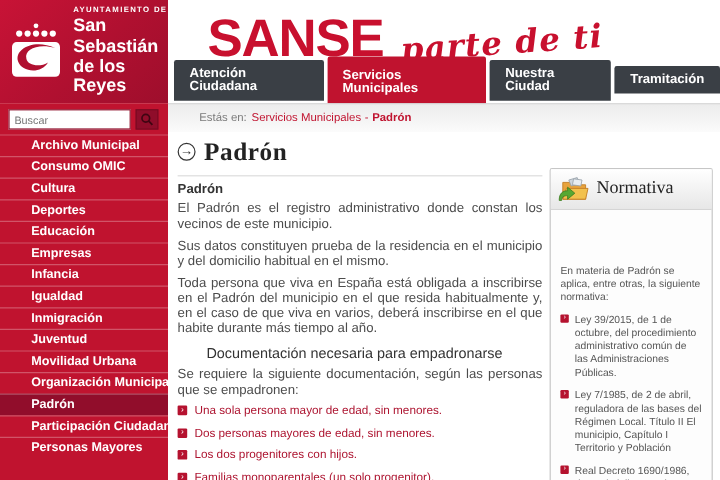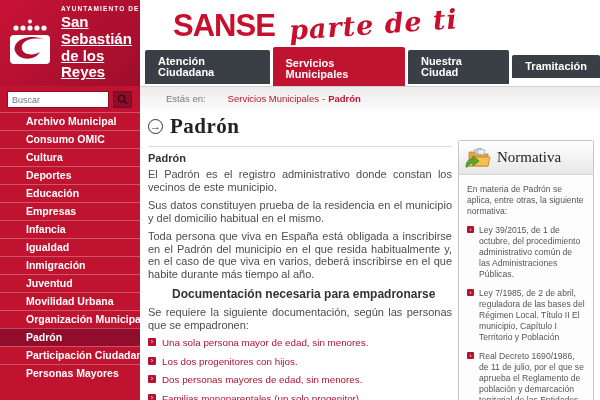--- a/index.html
+++ b/index.html
@@ -13,25 +13,25 @@
   
   .header { position:absolute; left:0; top:0; width:600px; height:86px; background:#fff; }
 
   .logo-box {
     position:absolute; left:0; top:0; width:140px; height:86px;
     background:linear-gradient(135deg,#c81336 0%, #b01030 55%, #9e0e2c 100%);
     display:flex; align-items:center; padding-left:10px; color:#fff;
   }
   .logo-mark { width:44px; flex:0 0 44px; margin-right:7px; }
   .logo-text .org-small { font-size:6.5px; letter-spacing:1.1px; font-weight:bold; margin-bottom:2px; }
-  .logo-text .org-big { font-size:15px; font-weight:bold; line-height:1.12;text-decoration:underline; }
+  .logo-text .org-big { font-size:15px; font-weight:bold; line-height:1.12; }
 
   .sanse-wrap { position:absolute; left:173px; top:8px; white-space:nowrap; }
   .sanse-word {
-    display:inline-block; color:#c8102e; font-weight:bold; font-size:31px;
+    display:inline-block; color:#c8102e; font-weight:bold; font-size:44px;
     letter-spacing:-1px; font-family:"Liberation Sans", sans-serif;
   }
   .sanse-tag {
     display:inline-block; color:#c8102e; font-size:27px; font-weight:bold;
     font-style:italic; font-family:"DejaVu Serif", serif;
     transform:rotate(-4deg) translateY(-2px); margin-left:10px; letter-spacing:1px;
   }
 
   
   .tabs { position:absolute; left:145px; bottom:0; display:flex; gap:3px; align-items:center; }
@@ -42,21 +42,21 @@
   .tab.active { background:#c0132f; padding-top:11px; }
 
   
   .crumb-bar {
     position:absolute; left:140px; top:86px; width:460px; height:24px;
     background:linear-gradient(#ececec,#fbfbfb);
     border-top:1px solid #d2d2d2;
     display:flex; align-items:center; padding-left:10px;
     font-size:9.5px;
   }
-  .crumb-prefix { color:#7a7a7a; margin-right:22px;padding-left:16px; }
+  .crumb-prefix { color:#7a7a7a; margin-right:4px;padding-left:16px; }
   .crumb-link { color:#c0132f; text-decoration:none; cursor:pointer; }
   .crumb-sep { color:#c0132f; margin:0 3px; }
   .crumb-current { color:#c0132f; font-weight:bold; }
 
   
   .sidebar { position:absolute; left:0; top:86px; width:140px; height:314px; background:#c0132f; }
   .search-row { display:flex; align-items:flex-start; gap:4px; padding:5px 7px 4px 7px; }
   .search-input {
     width:102px; height:17px; border:1px solid #8e0d28; font-size:9px;
     padding:0 4px; color:#444; background:#fff; outline:none;
@@ -82,21 +82,21 @@
     border-bottom:1px solid #dcdcdc; padding:6px 0 7px 0; margin-bottom:5px;
   }
   .title-icon {
     width:15px; height:15px; border:1.5px solid #333; border-radius:50%;
     color:#333; font-size:11px; line-height:12px; text-align:center; font-weight:bold;
   }
   .page-title { font-family:"Liberation Serif", serif; font-size:21px; color:#222; letter-spacing:0.5px; }
 
   .section-title { font-size:11px; font-weight:bold; color:#333; margin:5px 0 4px 0; }
   .content p { font-size:11px; color:#4c4c4c; line-height:12.5px; text-align:justify; margin-bottom:6px; }
-  .doc-heading { font-size:12px; font-weight:bold; color:#333; margin:7px 0 5px 0;padding-left:24px; }
+  .doc-heading { font-size:12px; font-weight:normal; color:#333; margin:7px 0 5px 0;padding-left:24px; }
   .doc-intro { font-size:9.8px; color:#4c4c4c; margin-bottom:9px; }
 
   .doc-list { list-style:none; }
   .doc-list li {
     display:flex; gap:6px; align-items:flex-start;
     color:#ad1430; font-size:9.8px; line-height:11.5px; margin-bottom:7px; cursor:pointer;
   }
   .bullet {
     flex:0 0 8px; width:8px; height:8px; margin-top:1px; background:#b5122f;
     border-radius:1px; color:#fff; font-size:7px; line-height:8px; text-align:center;
@@ -109,21 +109,21 @@
     position:absolute; left:458px; top:140px; width:136px; height:300px;
     border:1px solid #c6c6c6; background:#fdfdfd; border-radius:2px;
   }
   .norm-head {
     height:34px; background:linear-gradient(#ffffff,#e7e7e7);
     border-bottom:1px solid #d5d5d5;
     display:flex; align-items:center; gap:6px; padding-left:6px;
   }
   .norm-title { font-family:"Liberation Serif", serif; font-size:15px; color:#222; }
   .norm-body { padding:9px 8px; font-size:8.6px; color:#555; line-height:10.8px; }
-  .norm-intro { margin-bottom:9px; }
+  .norm-intro { margin-bottom:9px;margin-top:36px; }
   .norm-list { list-style:none; }
   .norm-list li { display:flex; gap:5px; align-items:flex-start; margin-bottom:9px; cursor:pointer; }
   .norm-list .bullet { flex:0 0 7px; width:7px; height:7px; font-size:6px; line-height:7px; margin-top:1px; }
 </style>
 </head>
 <body>
 
 <div class="header">
 
   <div class="logo-box">
@@ -207,25 +207,25 @@
   <div class="doc-heading">Documentación necesaria para empadronarse</div>
   <p class="doc-intro">Se requiere la siguiente documentación, según las personas que se empadronen:</p>
 
   <ul class="doc-list">
     <li>
         <span class="bullet"></span>
         <span><span>Una sola persona mayor de edad, sin menores.</span><span class="b"></span><span></span></span>
       </li>
     <li>
         <span class="bullet"></span>
+        <span><span>Dos personas mayores de edad, sin menores.</span><span class="b"></span><span></span></span>
+      </li>
+    <li>
+        <span class="bullet"></span>
         <span><span>Los dos progenitores con hijos.</span><span class="b"></span><span></span></span>
-      </li>
-    <li>
-        <span class="bullet"></span>
-        <span><span>Dos personas mayores de edad, sin menores.</span><span class="b"></span><span></span></span>
       </li>
     <li>
         <span class="bullet"></span>
         <span><span>Familias monoparentales (un solo progenitor).</span><span class="b"></span><span></span></span>
       </li>
 
   </ul>
 </div>
 
 <div class="norm-box">

